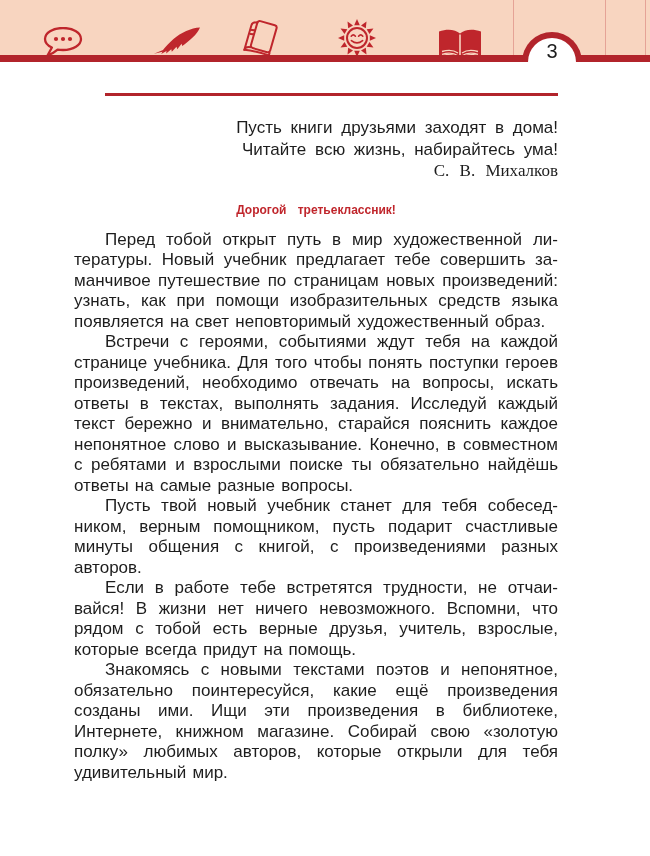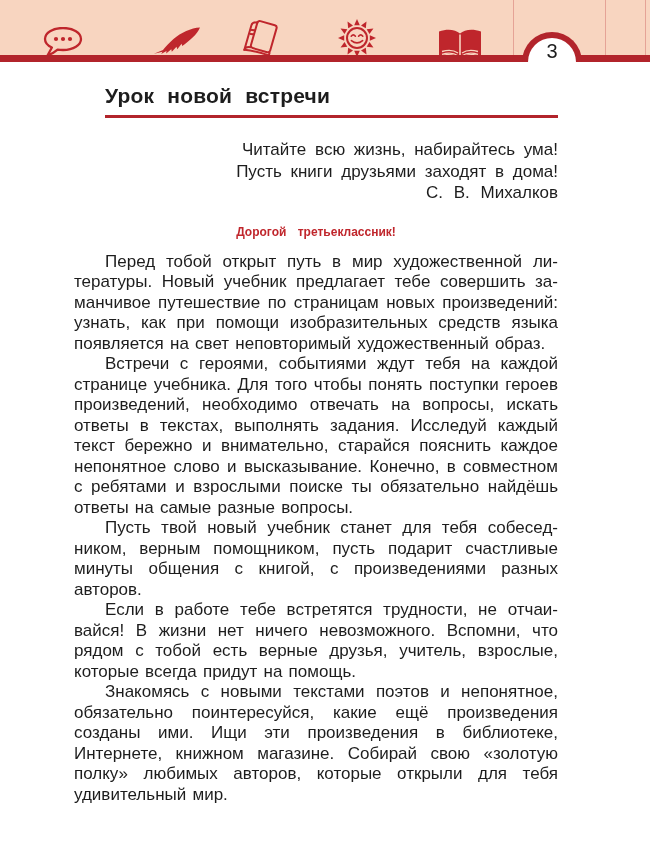--- a/index.html
+++ b/index.html
@@ -90,21 +90,21 @@
     height: 3px;
     background: #b2242b;
   }
   .epigraph {
     margin-top: 21px;
     text-align: right;
     font-size: 17px;
     line-height: 21.5px;
     word-spacing: 4px;
   }
-  .epigraph .author { word-spacing: 6px; }
+  .epigraph .author { word-spacing: 6px; font-family: Liberation Serif, serif; }
   .section-heading {
     margin: 18px 0 0 0;
     text-align: center;
     font-size: 12px;
     line-height: 21px;
     font-weight: bold;
     word-spacing: 8px;
     color: #c0262c;
   }
   .body-text {
@@ -191,26 +191,25 @@
     </span>
 
     <div class="header-bar"></div>
 
     <div class="notch">
       <span>3</span>
     </div>
   </div>
 
   <div class="content">
-    <h1 class="lesson-title">Урок новой встречи</h1>
     <div class="title-rule"></div>
 
     <div class="epigraph">
+      <div>Пусть книги друзьями заходят в дома!</div>
       <div>Читайте всю жизнь, набирайтесь ума!</div>
-      <div>Пусть книги друзьями заходят в дома!</div>
       <div class="author">С. В. Михалков</div>
     </div>
 
     <h2 class="section-heading">Дорогой третьеклассник!</h2>
 
     <div class="body-text">
         <p>Перед тобой открыт путь в мир художественной ли­тературы. Новый учебник предлагает тебе совершить за­манчивое путешествие по страницам новых произведений: узнать, как при помощи изобразительных средств языка появляется на свет неповторимый художественный образ.</p>
         <p>Встречи с героями, событиями ждут тебя на каждой странице учебника. Для того чтобы понять поступки ге­роев произведений, необходимо отвечать на вопросы, искать ответы в текстах, выполнять задания. Исследуй каждый текст бережно и внимательно, старайся пояс­нить каждое непонятное слово и высказывание. Конеч­но, в совместном с ребятами и взрослыми поиске ты обязательно найдёшь ответы на самые разные вопросы.</p>
         <p>Пусть твой новый учебник станет для тебя собесед­ником, верным помощником, пусть подарит счастливые минуты общения с книгой, с произведениями разных авторов.</p>
         <p>Если в работе тебе встретятся трудности, не отчаи­вайся! В жизни нет ничего невозможного. Вспомни, что рядом с тобой есть верные друзья, учитель, взрослые, которые всегда придут на помощь.</p>

